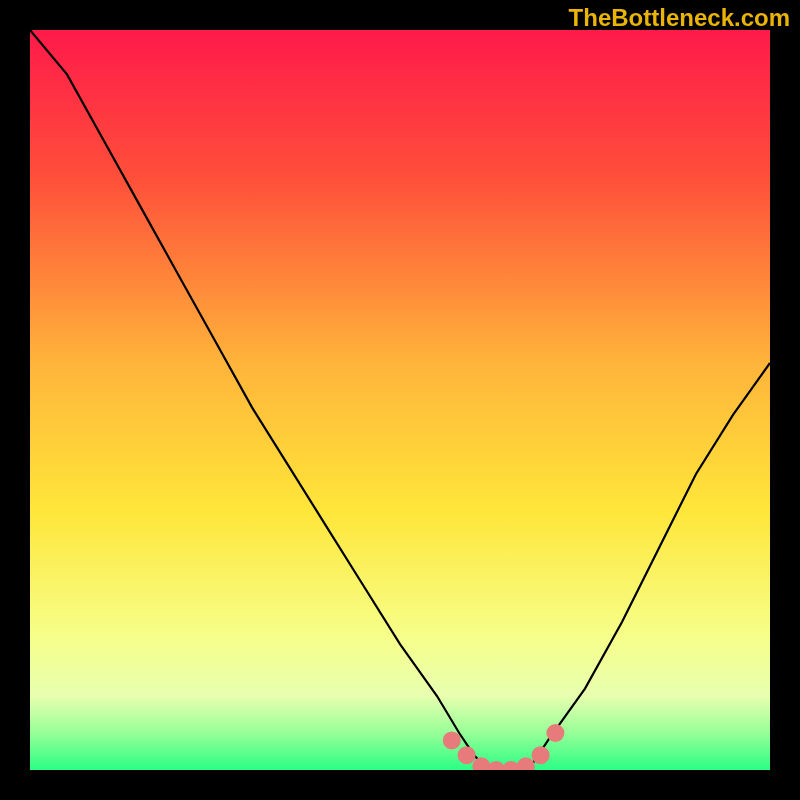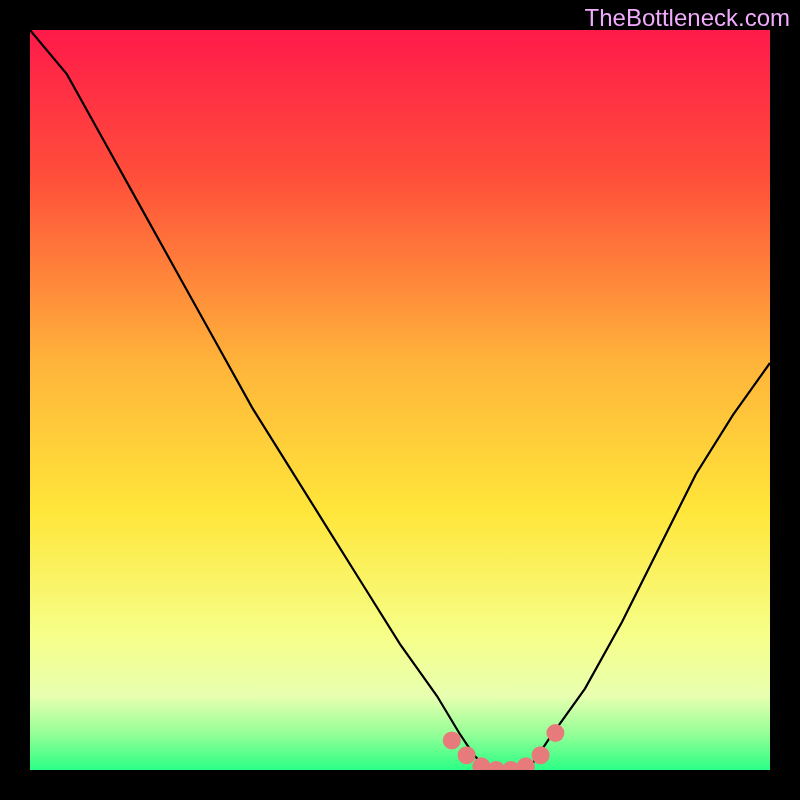--- a/index.html
+++ b/index.html
@@ -14,23 +14,23 @@
   .frame {
     position: relative;
     width: 800px;
     height: 800px;
     background: #000;
   }
   .watermark {
     position: absolute;
     top: 4px;
     right: 10px;
-    color: #f0abfc;
+    color: #eab308;
     font-size: 24px;
-    font-weight: normal;
+    font-weight: bold;
     letter-spacing: 0px;
     z-index: 10;
     user-select: none;
     margin-left: 10px;
   }
   .plot {
     position: absolute;
     left: 30px;
     top: 30px;
     width: 740px;

